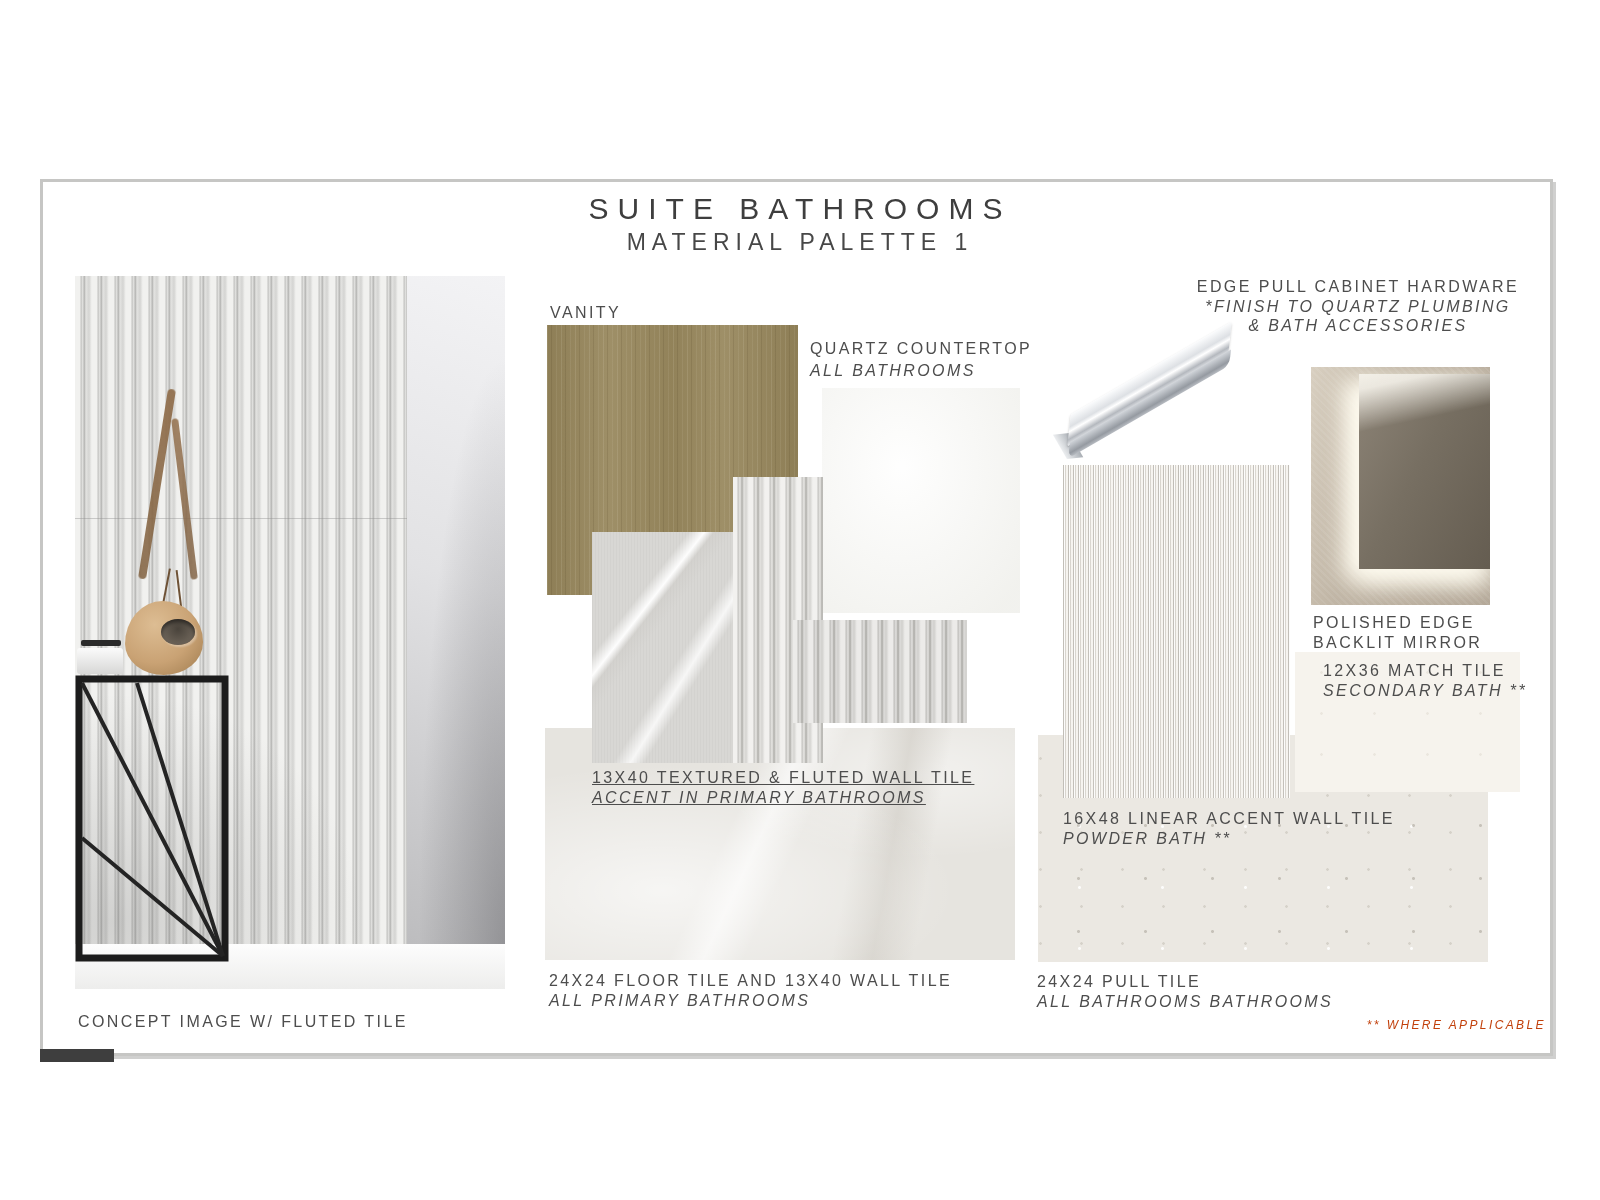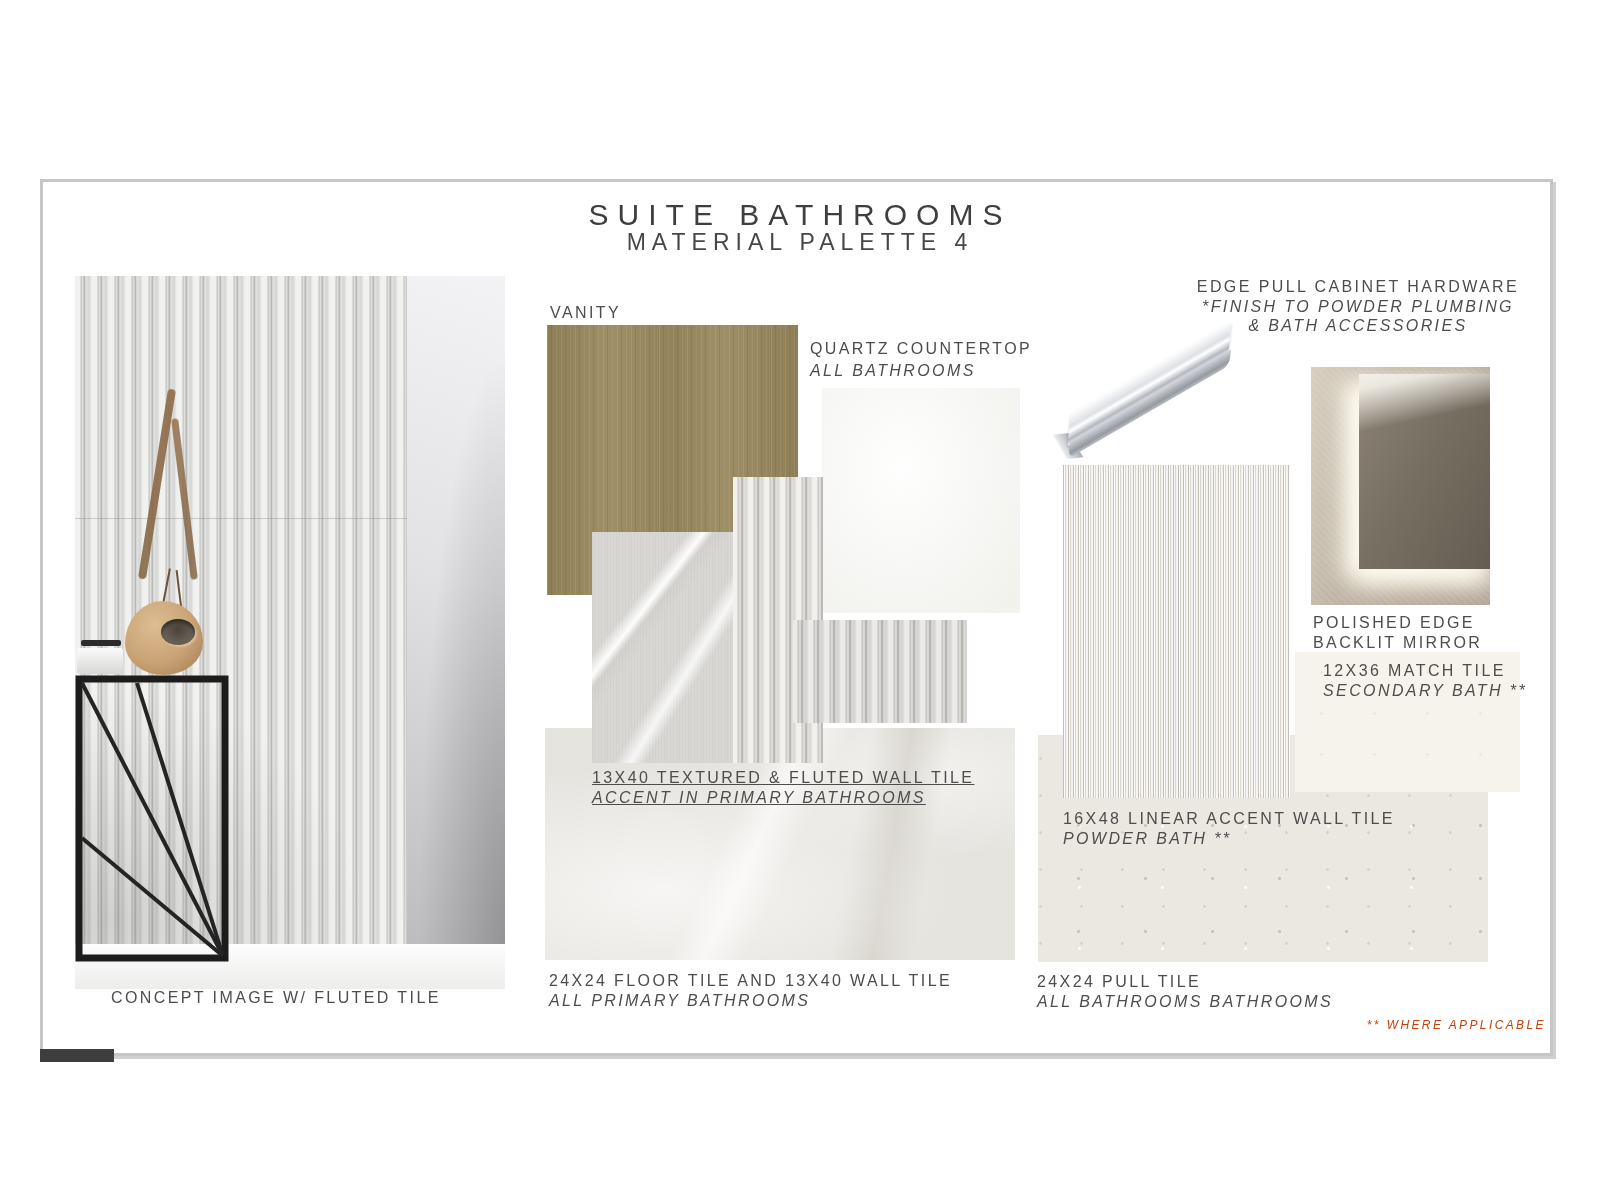--- a/index.html
+++ b/index.html
@@ -11,40 +11,40 @@
   .board{
     position:absolute;left:40px;top:179px;width:1507px;height:871px;
     border:3px solid #c6c6c4;background:#ffffff;
     box-shadow:3px 3px 0 rgba(150,150,148,.45);
   }
   .corner-tab{
     position:absolute;left:40px;top:1049px;width:74px;height:13px;background:#3e3e3e;
   }
   
   .title{
-    position:absolute;left:0;top:198px;width:1600px;text-align:center;
+    position:absolute;left:0;top:192px;width:1600px;text-align:center;
     font-size:30px;letter-spacing:9px;color:#3e3e3e;
   }
   .subtitle{
     position:absolute;left:0;top:229px;width:1600px;text-align:center;
     font-size:23px;letter-spacing:6px;color:#474747;
   }
   
   .label{position:absolute;font-size:16px;letter-spacing:2.4px;line-height:20px;color:#4d4d4d;white-space:nowrap;}
   .label .it{font-style:italic;}
   .lbl-vanity{left:550px;top:303px;}
   .lbl-quartz{left:810px;top:338px;line-height:22px;}
   .lbl-pull{left:1188px;top:277px;width:340px;text-align:center;line-height:19.5px;}
   .lbl-13x40{left:592px;top:768px;text-decoration:underline;}
   .lbl-floor1{left:549px;top:971px;}
   .lbl-16x48{left:1063px;top:809px;}
   .lbl-mirror{left:1313px;top:613px;}
   .lbl-12x36{left:1323px;top:661px;}
   .lbl-floor2{left:1037px;top:972px;}
-  .lbl-concept{left:78px;top:988px;margin-left:33px;}
+  .lbl-concept{left:78px;top:1012px;}
   .footnote{position:absolute;right:54px;top:1018px;font-size:12px;letter-spacing:2.4px;font-style:italic;color:#c2410c;}
   
   .swatch{position:absolute;}
   .wood{
     left:547px;top:325px;width:251px;height:270px;background-color:#99895f;
     background-image:
       repeating-linear-gradient(90deg, rgba(255,250,235,.10) 0 1px, rgba(0,0,0,0) 1px 4px,
         rgba(70,55,25,.14) 4px 5px, rgba(0,0,0,0) 5px 9px,
         rgba(255,250,235,.07) 9px 10px, rgba(0,0,0,0) 10px 14px),
       linear-gradient(90deg, rgba(60,48,22,.12) 0%, rgba(255,255,255,.05) 25%,
@@ -185,21 +185,21 @@
   .stem-a{left:88px;top:292px;height:62px;transform:rotate(11deg);}
   .stem-b{left:104px;top:294px;height:56px;transform:rotate(-7deg);}
 </style>
 </head>
 <body>
 
 <div class="board"></div>
 <div class="corner-tab"></div>
 
 <div class="title">SUITE BATHROOMS</div>
-<div class="subtitle">MATERIAL PALETTE 4</div>
+<div class="subtitle">MATERIAL PALETTE 1</div>
 
 <div class="concept">
   <div class="c-fluted"></div>
   <div class="c-seam"></div>
   <div class="c-wall-shadow"></div>
   <div class="c-smooth"></div>
   <div class="c-floor"></div>
   <svg class="c-table-svg" width="430" height="713" viewBox="0 0 430 713">
     <rect x="4" y="403" width="146" height="279" fill="none" stroke="#1c1c1c" stroke-width="7"></rect>
     <g stroke="#242424" stroke-width="4">
@@ -238,21 +238,21 @@
   <div class="it">ACCENT IN PRIMARY BATHROOMS</div>
 </div>
 
 <div class="label lbl-floor1">
   <div>24X24 FLOOR TILE AND 13X40 WALL TILE</div>
   <div class="it">ALL PRIMARY BATHROOMS</div>
 </div>
 
 <div class="label lbl-pull">
   <div>EDGE PULL CABINET HARDWARE</div>
-  <div class="it">*FINISH TO POWDER PLUMBING</div>
+  <div class="it">*FINISH TO QUARTZ PLUMBING</div>
   <div class="it">&amp; BATH ACCESSORIES</div>
 </div>
 <div class="pull">
   <div class="pull-bar">
     <div class="pull-flange"></div>
     <div class="pull-face"></div>
     <div class="pull-front"></div>
   </div>
 </div>
 

